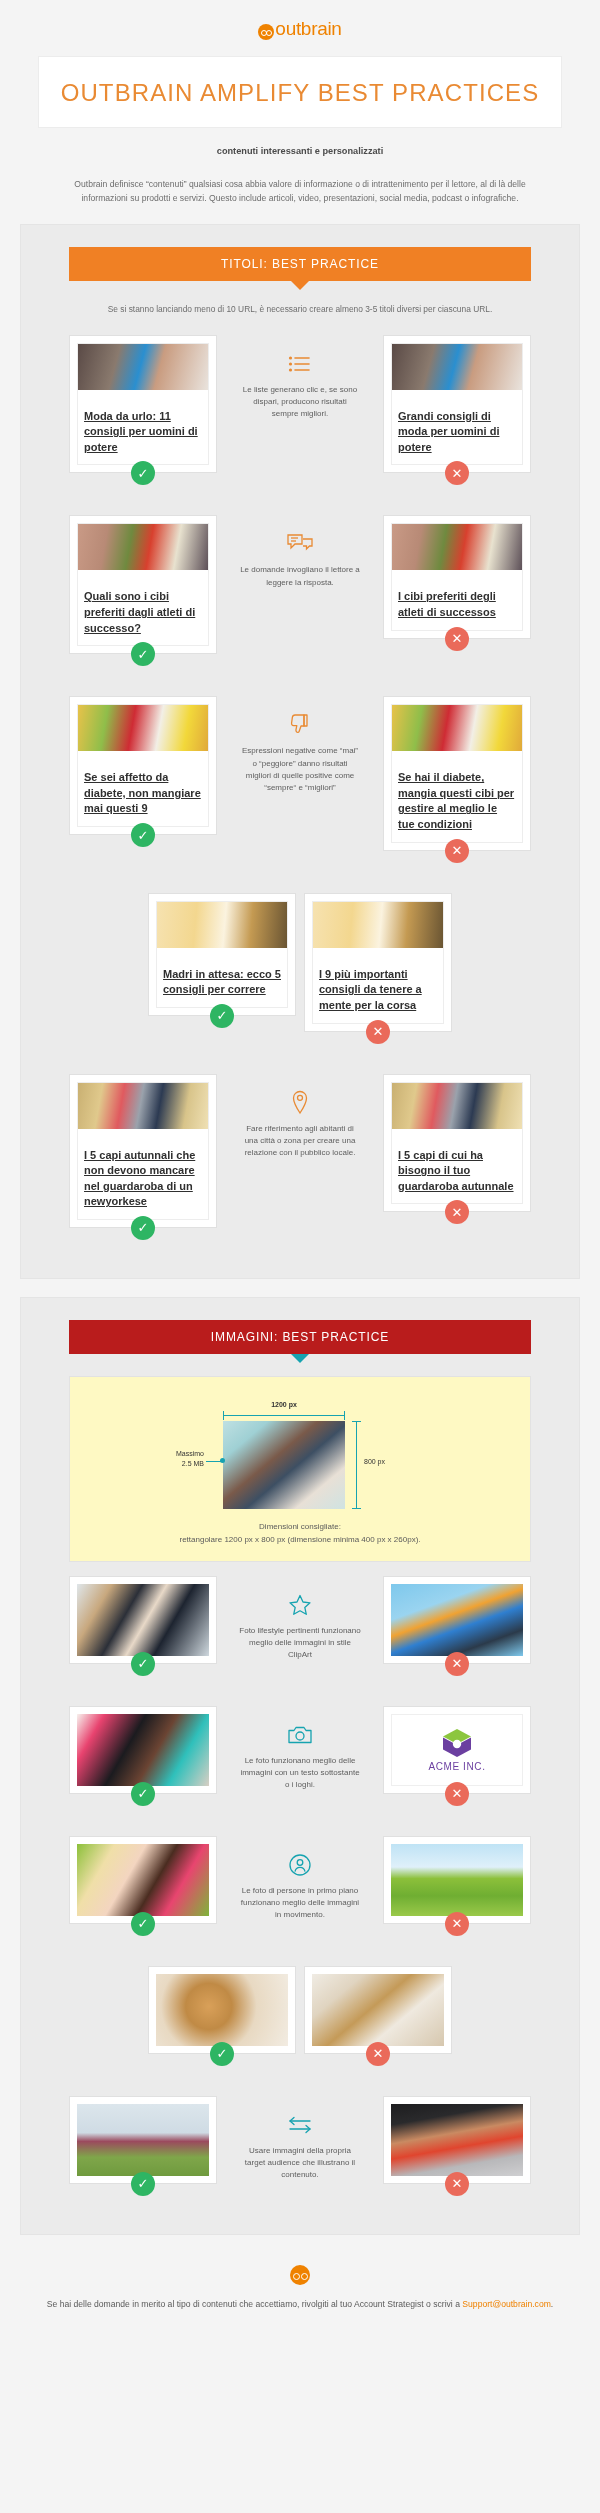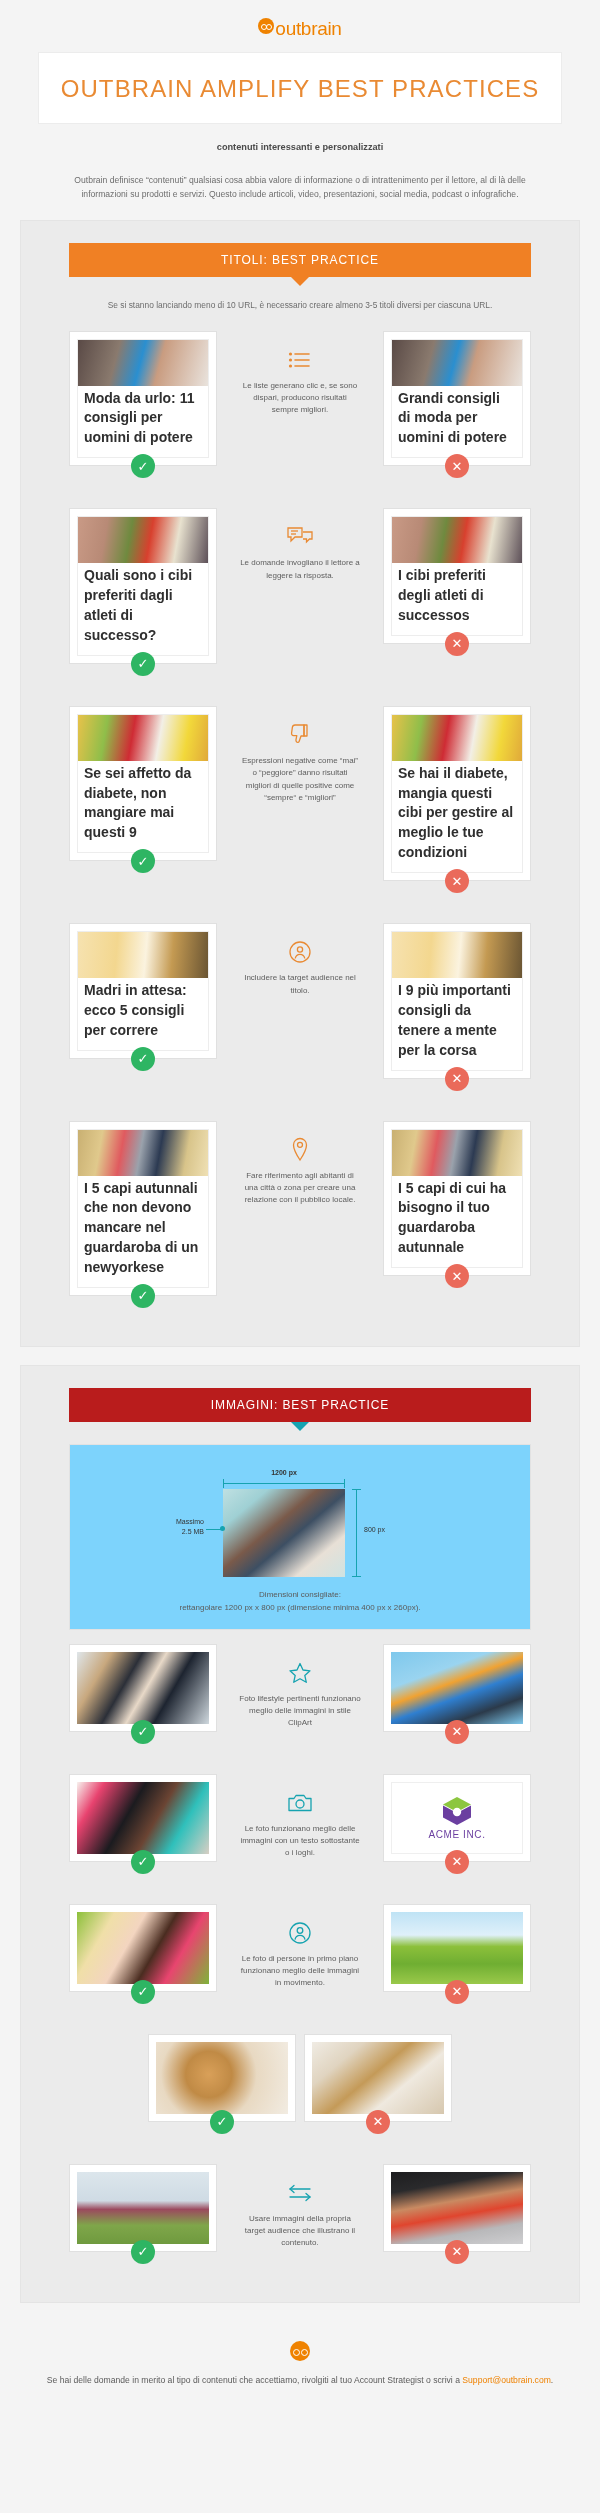--- a/index.html
+++ b/index.html
@@ -6,21 +6,21 @@
   html, body {
     width: 600px;
     background: #f4f4f4;
     font-family: "Liberation Sans", sans-serif;
     color: #555;
   }
   .page { width: 600px; position: relative; background: #f4f4f4; padding-bottom: 18px; }
 
   
   .brandbar { text-align: center; padding: 18px 0 12px; }
-  .brand-logo { display: inline-flex; align-items: flex-start; gap: 1px; }
+  .brand-logo { display: inline-flex; align-items: flex-end; gap: 1px; }
   .brand-mark {
     width: 16px; height: 16px; border-radius: 50%;
     background: #ef8200; position: relative; display: inline-block;
   }
   .brand-mark::before, .brand-mark::after {
     content: ""; position: absolute; top: 6px; width: 4px; height: 4px;
     border-radius: 50%; border: 1.2px solid #fff;
   }
   .brand-mark::before { left: 2.2px; }
   .brand-mark::after { right: 2.2px; }
@@ -32,21 +32,21 @@
   }
   .title-card h1 {
     font-size: 24px; font-weight: 300; color: #e98a33; letter-spacing: 1.1px;
   }
 
   .intro { text-align: center; padding: 16px 55px 0; }
   .intro .mission { font-size: 9.2px; font-weight: bold; color: #4b4b4b; line-height: 1.55; }
   .intro .desc { font-size: 8.6px; color: #6d6d6d; line-height: 1.6; margin-top: 20px; }
 
   
-  .section { background: #ebebeb; margin: 18px 20px 16px; padding: 22px 0 22px; border: 1px solid #e4e4e4;}
+  .section { background: #ebebeb; margin: 18px 20px 8px; padding: 22px 0 22px; border: 1px solid #e4e4e4;}
   .banner-wrap { text-align: center; position: relative; }
   .banner {
     margin: 0 48px; padding: 10px 0; color: #fff; font-size: 12px;
     letter-spacing: 0.9px; font-weight: 300; position: relative;
   }
   .banner.orange { background: #f08024; }
   .banner.teal   { background: #b91c1c; }
   .banner::after {
     content: ""; position: absolute; left: 50%; bottom: -9px; margin-left: -9px;
     width: 0; height: 0; border-left: 9px solid transparent; border-right: 9px solid transparent;
@@ -61,40 +61,40 @@
   .col-card { width: 148px; display: flex; flex-direction: column; align-items: center; }
   .col-mid  { width: 150px; text-align: center; padding-top: 16px; }
 
   .card {
     width: 148px; background: #fff; border: 1px solid #e0e0e0; padding: 7px;
     position: relative;
   }
   .card-inner { border: 1px solid #ededed; }
   .thumb { width: 100%; height: 46px; display: block; background-size: cover; background-position: center; }
   .card-title {
-    font-size: 14px; font-weight: bold; color: #2f2f2f; line-height: 1.42;
-    padding: 3px 6px 9px; min-height: 28px;
+    font-size: 11px; font-weight: bold; color: #2f2f2f; line-height: 1.42;
+    padding: 19px 6px 9px; min-height: 28px; text-decoration: underline;
   }
   .badge {
     width: 24px; height: 24px; border-radius: 50%; margin-top: -12px; position: relative;
     display: flex; align-items: center; justify-content: center; color: #fff; font-size: 13px;
     z-index: 3; line-height: 1;
   }
   .badge.ok { background: #2eb563; }
   .badge.no { background: #ea6a5a; }
 
   .mid-icon { height: 26px; display: flex; align-items: center; justify-content: center; margin-bottom: 7px; }
   .mid-text { font-size: 8px; color: #5e5e5e; line-height: 1.55; padding: 0 14px; }
 
   
   .card.plain { padding: 7px; }
   .card.plain .photo { width: 100%; height: 72px; display: block; background-size: cover; background-position: center; }
 
   
-  .dim-card { background: #7dd3fc; border: 1px solid #e2e2e2; margin: 22px 48px 0; padding: 18px 10px 14px; text-align: center; }
+  .dim-card { background: #fef9c3; border: 1px solid #e2e2e2; margin: 22px 48px 0; padding: 18px 10px 14px; text-align: center; }
   .dim-stage { position: relative; width: 300px; margin: 10px auto 4px; height: 108px; }
   .dim-photo { position: absolute; left: 73px; top: 16px; width: 122px; height: 88px; background-size: cover; background-position: center; }
   .dim-top-line { position: absolute; left: 73px; top: 10px; width: 122px; height: 1px; background: #16a3b0; }
   .dim-top-line::before, .dim-top-line::after { content:""; position:absolute; top:-4px; width:1px; height:9px; background:#16a3b0; }
   .dim-top-line::before { left: 0; }
   .dim-top-line::after  { right: 0; }
   .dim-top-label { position: absolute; left: 73px; top: -4px; width: 122px; font-size: 7px; color: #333; font-weight: bold; }
   .dim-right-line { position: absolute; left: 206px; top: 16px; width: 1px; height: 88px; background: #16a3b0; }
   .dim-right-line::before, .dim-right-line::after { content:""; position:absolute; left:-4px; width:9px; height:1px; background:#16a3b0; }
   .dim-right-line::before { top: 0; }
@@ -253,30 +253,20 @@
     <div class="row">
       <div class="col-card">
         <div class="card">
           <div class="card-inner">
             <div class="thumb" style="background:linear-gradient(95deg,#f6e2b0 0%,#f3d78f 30%,#fbf3df 52%,#c49a52 72%,#6a5533 100%);"></div>
             <div class="card-title">Madri in attesa: ecco 5 consigli per correre</div>
           </div>
         </div>
         <div class="badge ok">✓</div>
       </div>
-      <div class="col-mid">
-        <div class="mid-icon">
-          <svg width="24" height="24" viewBox="0 0 24 24" fill="none" stroke="#e98a33" stroke-width="1.3">
-            <circle cx="12" cy="12" r="10"></circle>
-              <circle cx="12" cy="9.5" r="2.6"></circle>
-              <path d="M7.2 18.5c.5-2.8 2.4-4.2 4.8-4.2s4.3 1.4 4.8 4.2"></path>
-            </svg>
-        </div>
-        <div class="mid-text">Includere la target audience nel titolo.</div>
-      </div>
       <div class="col-card">
         <div class="card">
           <div class="card-inner">
             <div class="thumb" style="background:linear-gradient(95deg,#f6e2b0 0%,#f3d78f 30%,#fbf3df 52%,#c49a52 72%,#6a5533 100%);"></div>
             <div class="card-title">I 9 più importanti consigli da tenere a mente per la corsa</div>
           </div>
         </div>
         <div class="badge no">✕</div>
       </div>
     </div>

